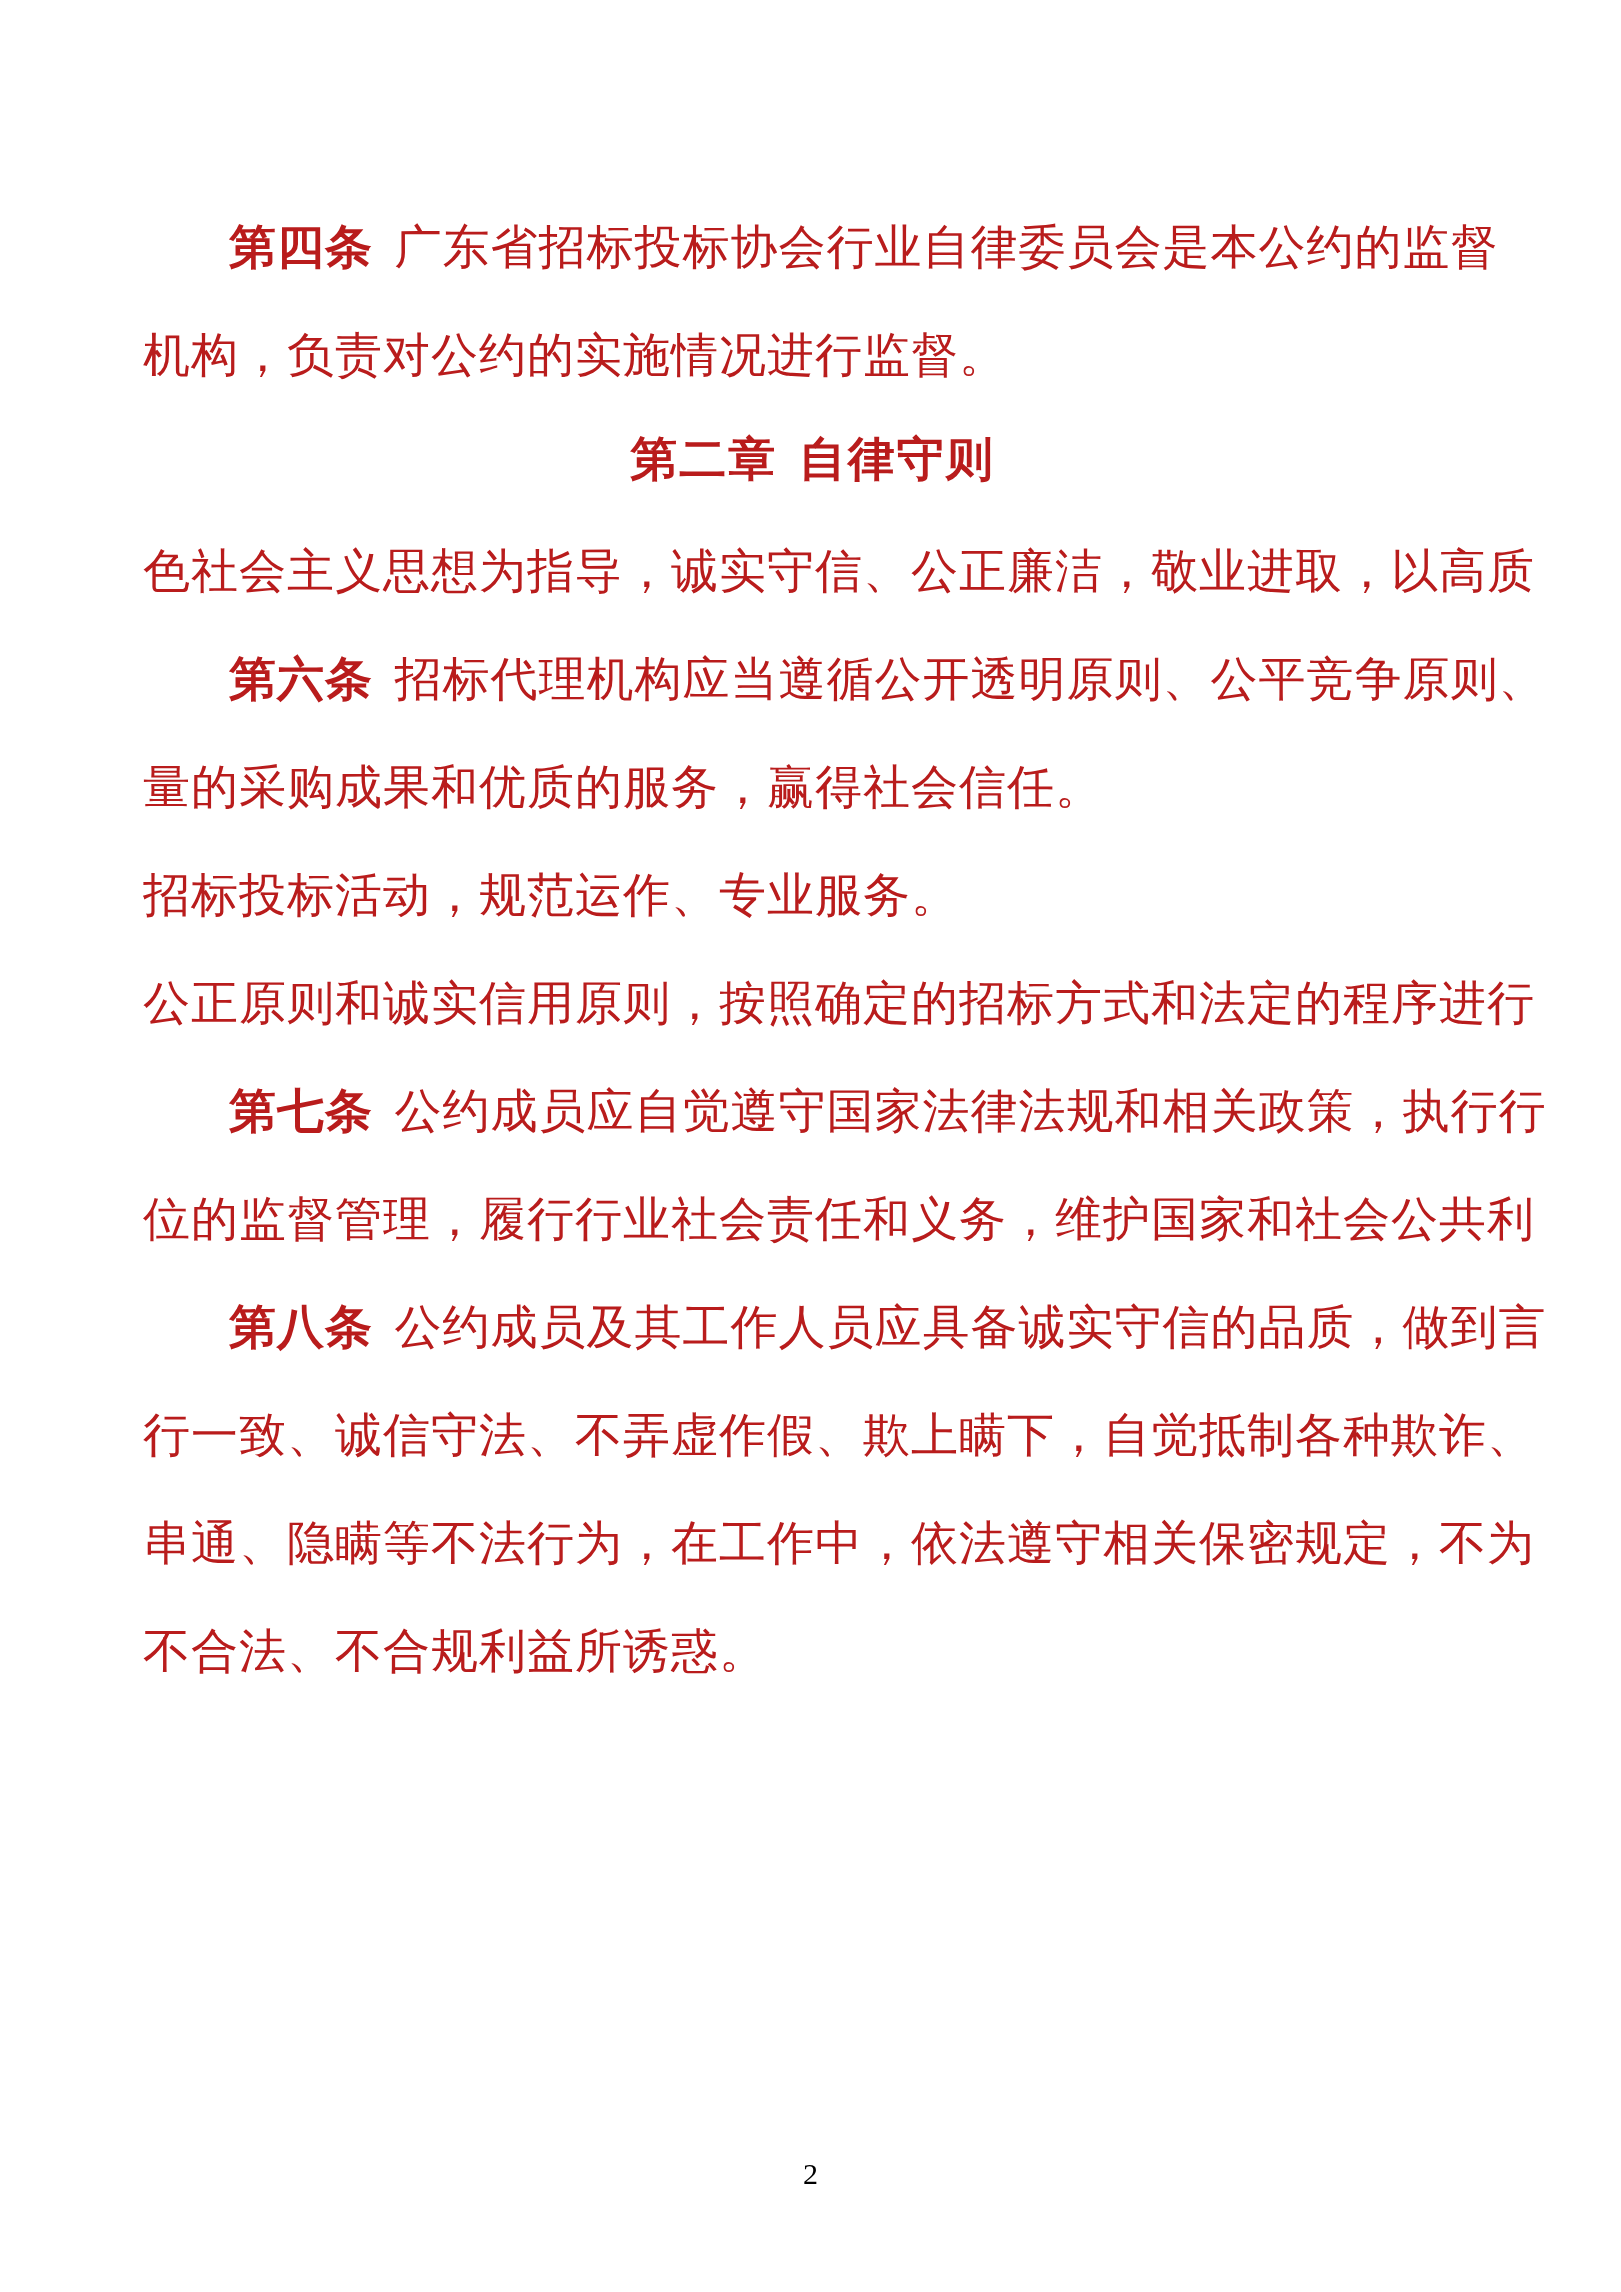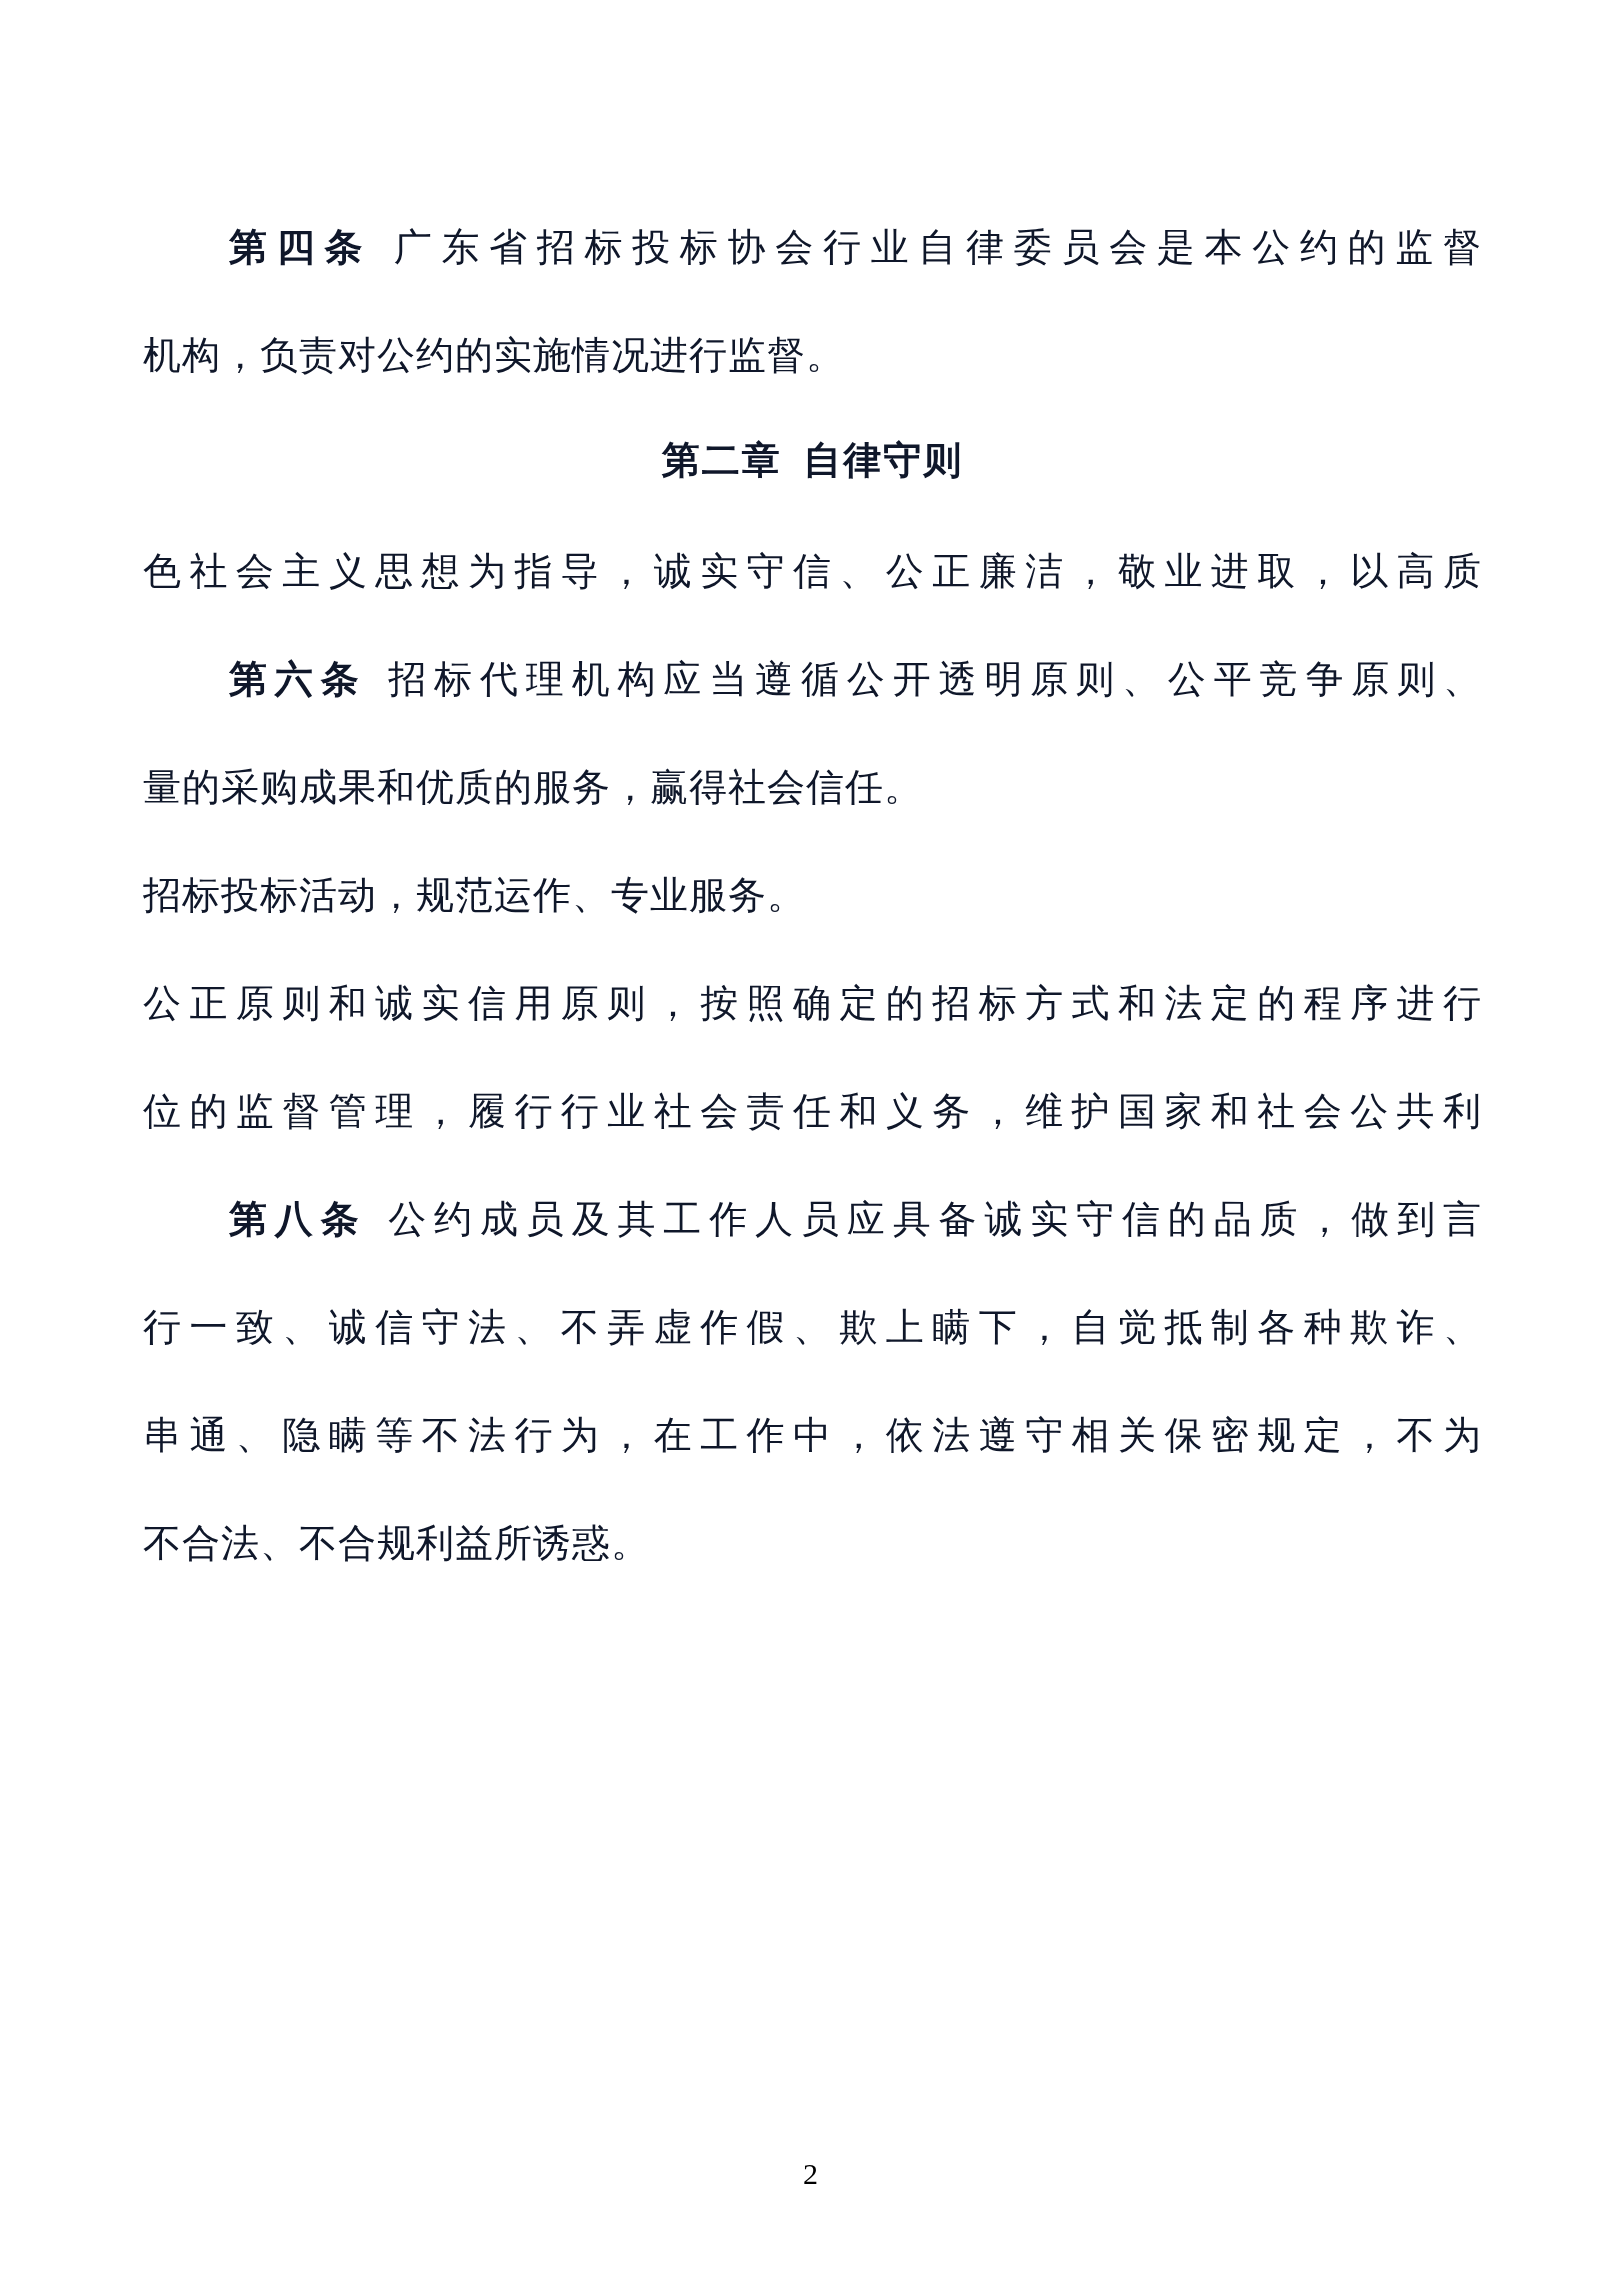--- a/index.html
+++ b/index.html
@@ -22,24 +22,24 @@
   }
   .doc {
     position: absolute;
     left: 143px;
     top: 193px;
     width: 1339px;
   }
   .line {
     height: 108px;
     line-height: 108px;
-    font-size: 38px;
+    font-size: 47px;
     letter-spacing: 1px;
     white-space: nowrap;
-    color: #0f172a;
+    color: #b91c1c;
     text-align: left;
   }
   .line.stretch {
     text-align: justify;
     text-align-last: justify;
     text-justify: inter-character;
   }
   .line.indent {
     text-indent: 86px;
   }
@@ -74,20 +74,21 @@
 <div class="page">
   <div class="doc">
       <div class="line stretch indent"><span class="art-label">第四条</span><span>广东省招标投标协会行业自律委员会是本公约的监督</span></div>
       <div class="line"><span>机构，负责对公约的实施情况进行监督。</span></div>
       <div class="line center heading"><span class="art-label">第二章</span><span>自律守则</span></div>
       <div class="line stretch"><span>色社会主义思想为指导，诚实守信、公正廉洁，敬业进取，以高质</span></div>
       <div class="line stretch indent"><span class="art-label">第六条</span><span>招标代理机构应当遵循公开透明原则、公平竞争原则、</span></div>
       <div class="line"><span>量的采购成果和优质的服务，赢得社会信任。</span></div>
       <div class="line"><span>招标投标活动，规范运作、专业服务。</span></div>
       <div class="line stretch"><span>公正原则和诚实信用原则，按照确定的招标方式和法定的程序进行</span></div>
+      <div class="line stretch indent"><span class="art-label">第七条</span><span>公约成员应自觉遵守国家法律法规和相关政策，执行行</span></div>
       <div class="line stretch"><span>位的监督管理，履行行业社会责任和义务，维护国家和社会公共利</span></div>
       <div class="line stretch indent"><span class="art-label">第八条</span><span>公约成员及其工作人员应具备诚实守信的品质，做到言</span></div>
       <div class="line stretch"><span>行一致、诚信守法、不弄虚作假、欺上瞒下，自觉抵制各种欺诈、</span></div>
       <div class="line stretch"><span>串通、隐瞒等不法行为，在工作中，依法遵守相关保密规定，不为</span></div>
       <div class="line"><span>不合法、不合规利益所诱惑。</span></div>
     </div>
   <div class="pageno">2</div>
 </div>
 
 

